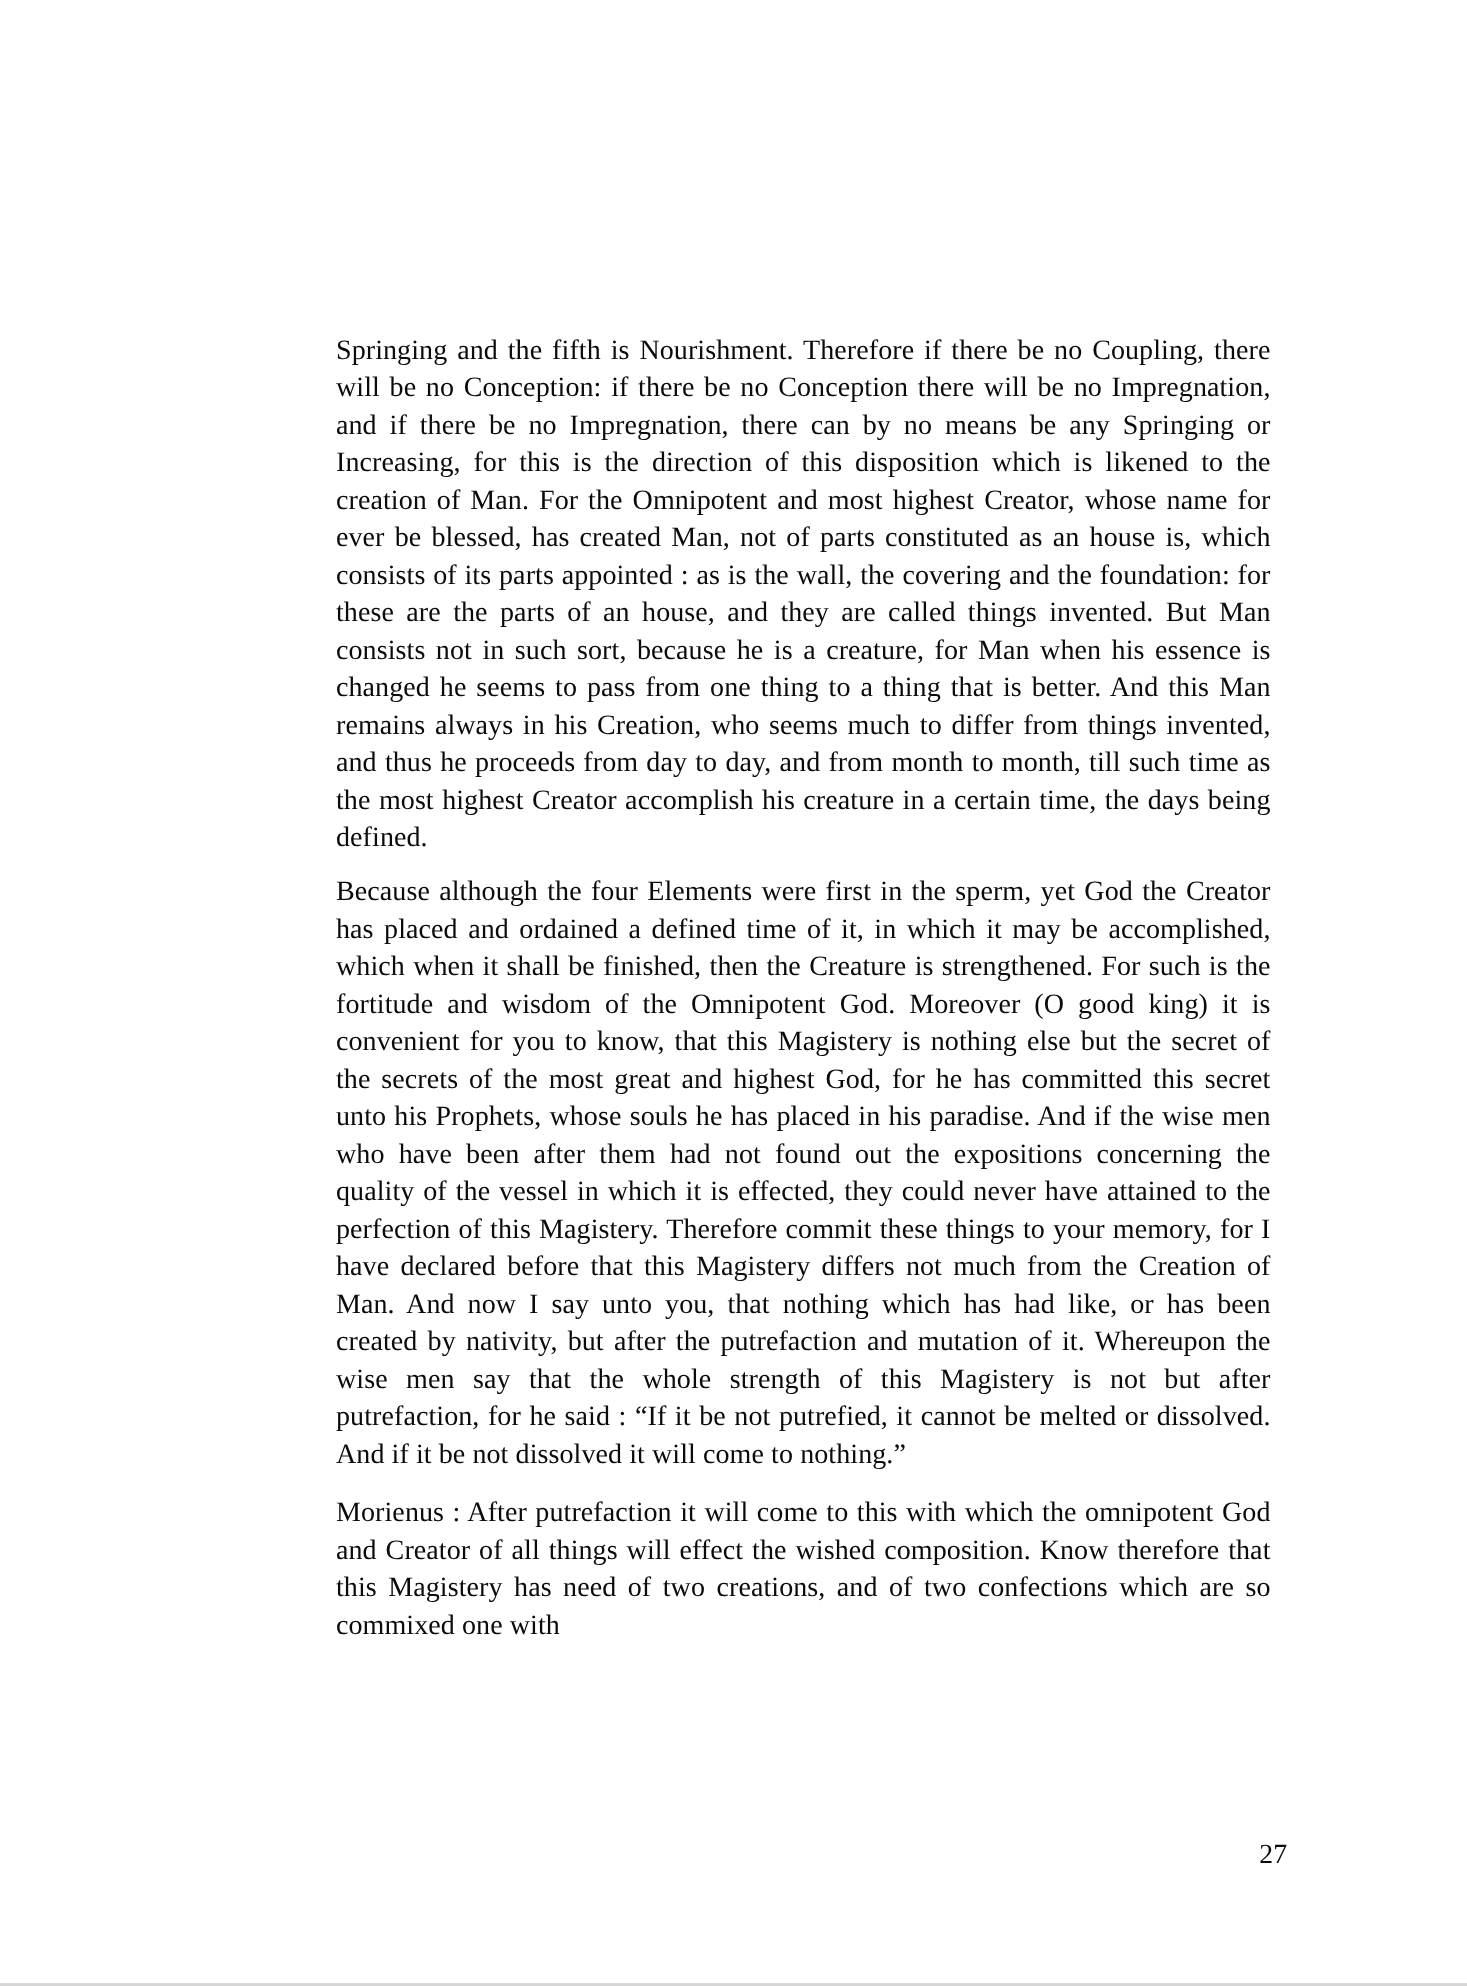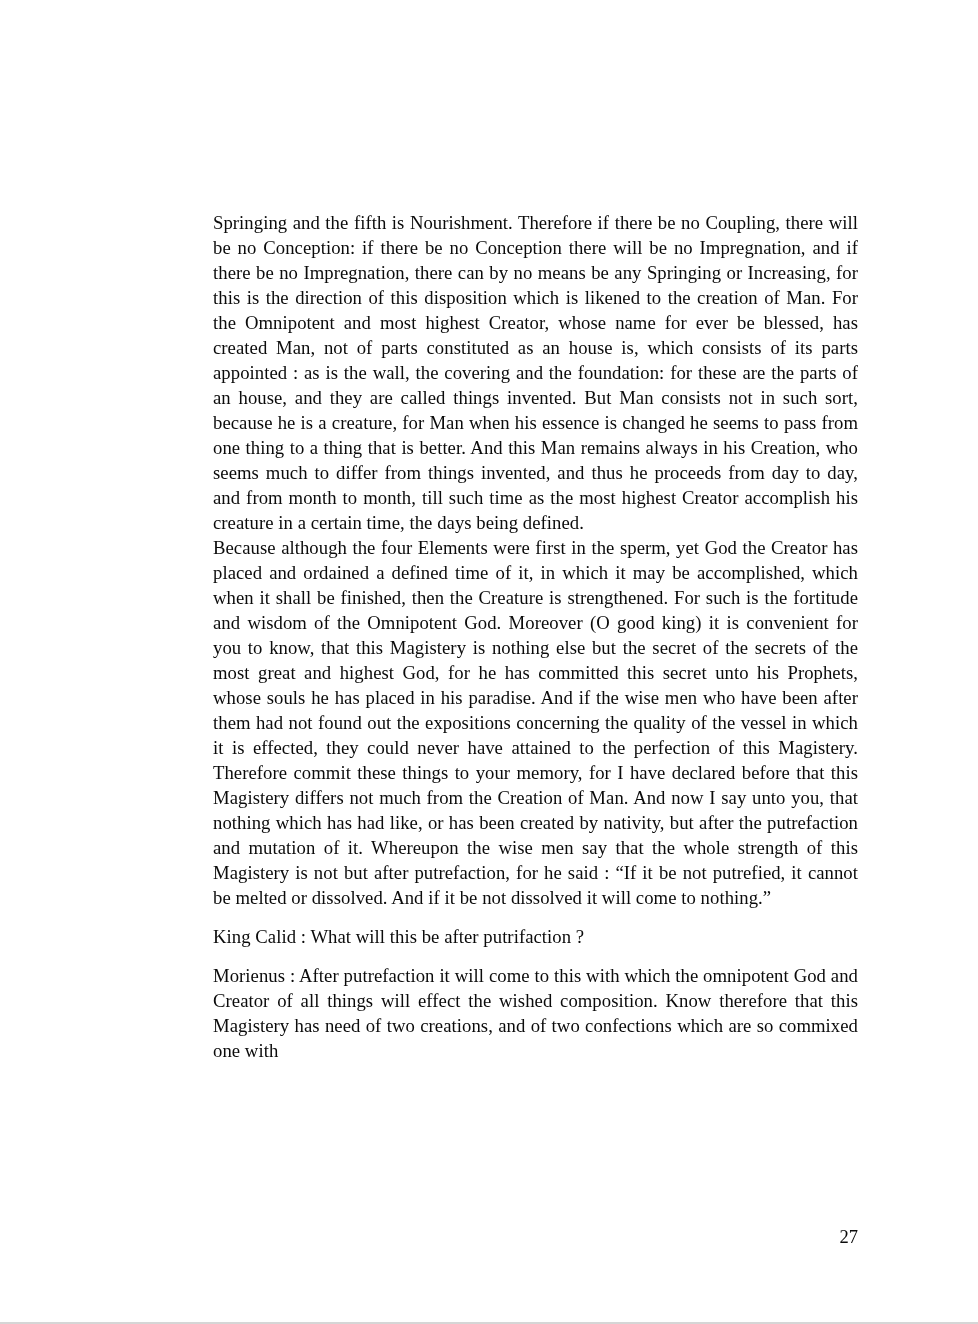--- a/index.html
+++ b/index.html
@@ -14,21 +14,21 @@
     color: #0b0b0b;
     border-bottom: 2px solid #d6d6d6; 
   }
   .text-block {
     position: absolute;
     left: 213px;
     top: 210px;
     width: 645px;
   }
   .text-block p {
-    margin: 0;
+    margin: 11px;
     font-size: 18.7px;
     line-height: 25px;
     text-align: justify;
     letter-spacing: 0.05px;
   }
   .text-block p.spaced { margin-top: 14px; }
   .page-number {
     position: absolute;
     left: 213px;
     top: 1227px;
@@ -36,17 +36,16 @@
     text-align: right;
     font-size: 18.5px;
   }
 </style>
 </head>
 <body>
 
 <main class="text-block">
     <p>Springing and the fifth is Nourishment. Therefore if there be no Coupling, there will be no Conception: if there be no Conception there will be no Impregnation, and if there be no Impregnation, there can by no means be any Springing or Increasing, for this is the direction of this disposition which is likened to the creation of Man. For the Omnipotent and most highest Creator, whose name for ever be blessed, has created Man, not of parts constituted as an house is, which consists of its parts appointed : as is the wall, the covering and the foundation: for these are the parts of an house, and they are called things invented. But Man consists not in such sort, because he is a creature, for Man when his essence is changed he seems to pass from one thing to a thing that is better. And this Man remains always in his Creation, who seems much to differ from things invented, and thus he proceeds from day to day, and from month to month, till such time as the most highest Creator accomplish his creature in a certain time, the days being defined.</p>
     <p>Because although the four Elements were first in the sperm, yet God the Creator has placed and ordained a defined time of it, in which it may be accomplished, which when it shall be finished, then the Creature is strengthened. For such is the fortitude and wisdom of the Omnipotent God. Moreover (O good king) it is convenient for you to know, that this Magistery is nothing else but the secret of the secrets of the most great and highest God, for he has committed this secret unto his Prophets, whose souls he has placed in his paradise. And if the wise men who have been after them had not found out the expositions concerning the quality of the vessel in which it is effected, they could never have attained to the perfection of this Magistery. Therefore commit these things to your memory, for I have declared before that this Magistery differs not much from the Creation of Man. And now I say unto you, that nothing which has had like, or has been created by nativity, but after the putrefaction and mutation of it. Whereupon the wise men say that the whole strength of this Magistery is not but after putrefaction, for he said : “If it be not putrefied, it cannot be melted or dissolved. And if it be not dissolved it will come to nothing.”</p>
-    <p class="spaced">King Calid : What will this be after putrifaction ?</p>
     <p class="spaced">Morienus : After putrefaction it will come to this with which the omnipotent God and Creator of all things will effect the wished composition. Know therefore that this Magistery has need of two creations, and of two confections which are so commixed one with</p>
   </main>
 
 <div class="page-number">27</div>
 
 </body></html>

